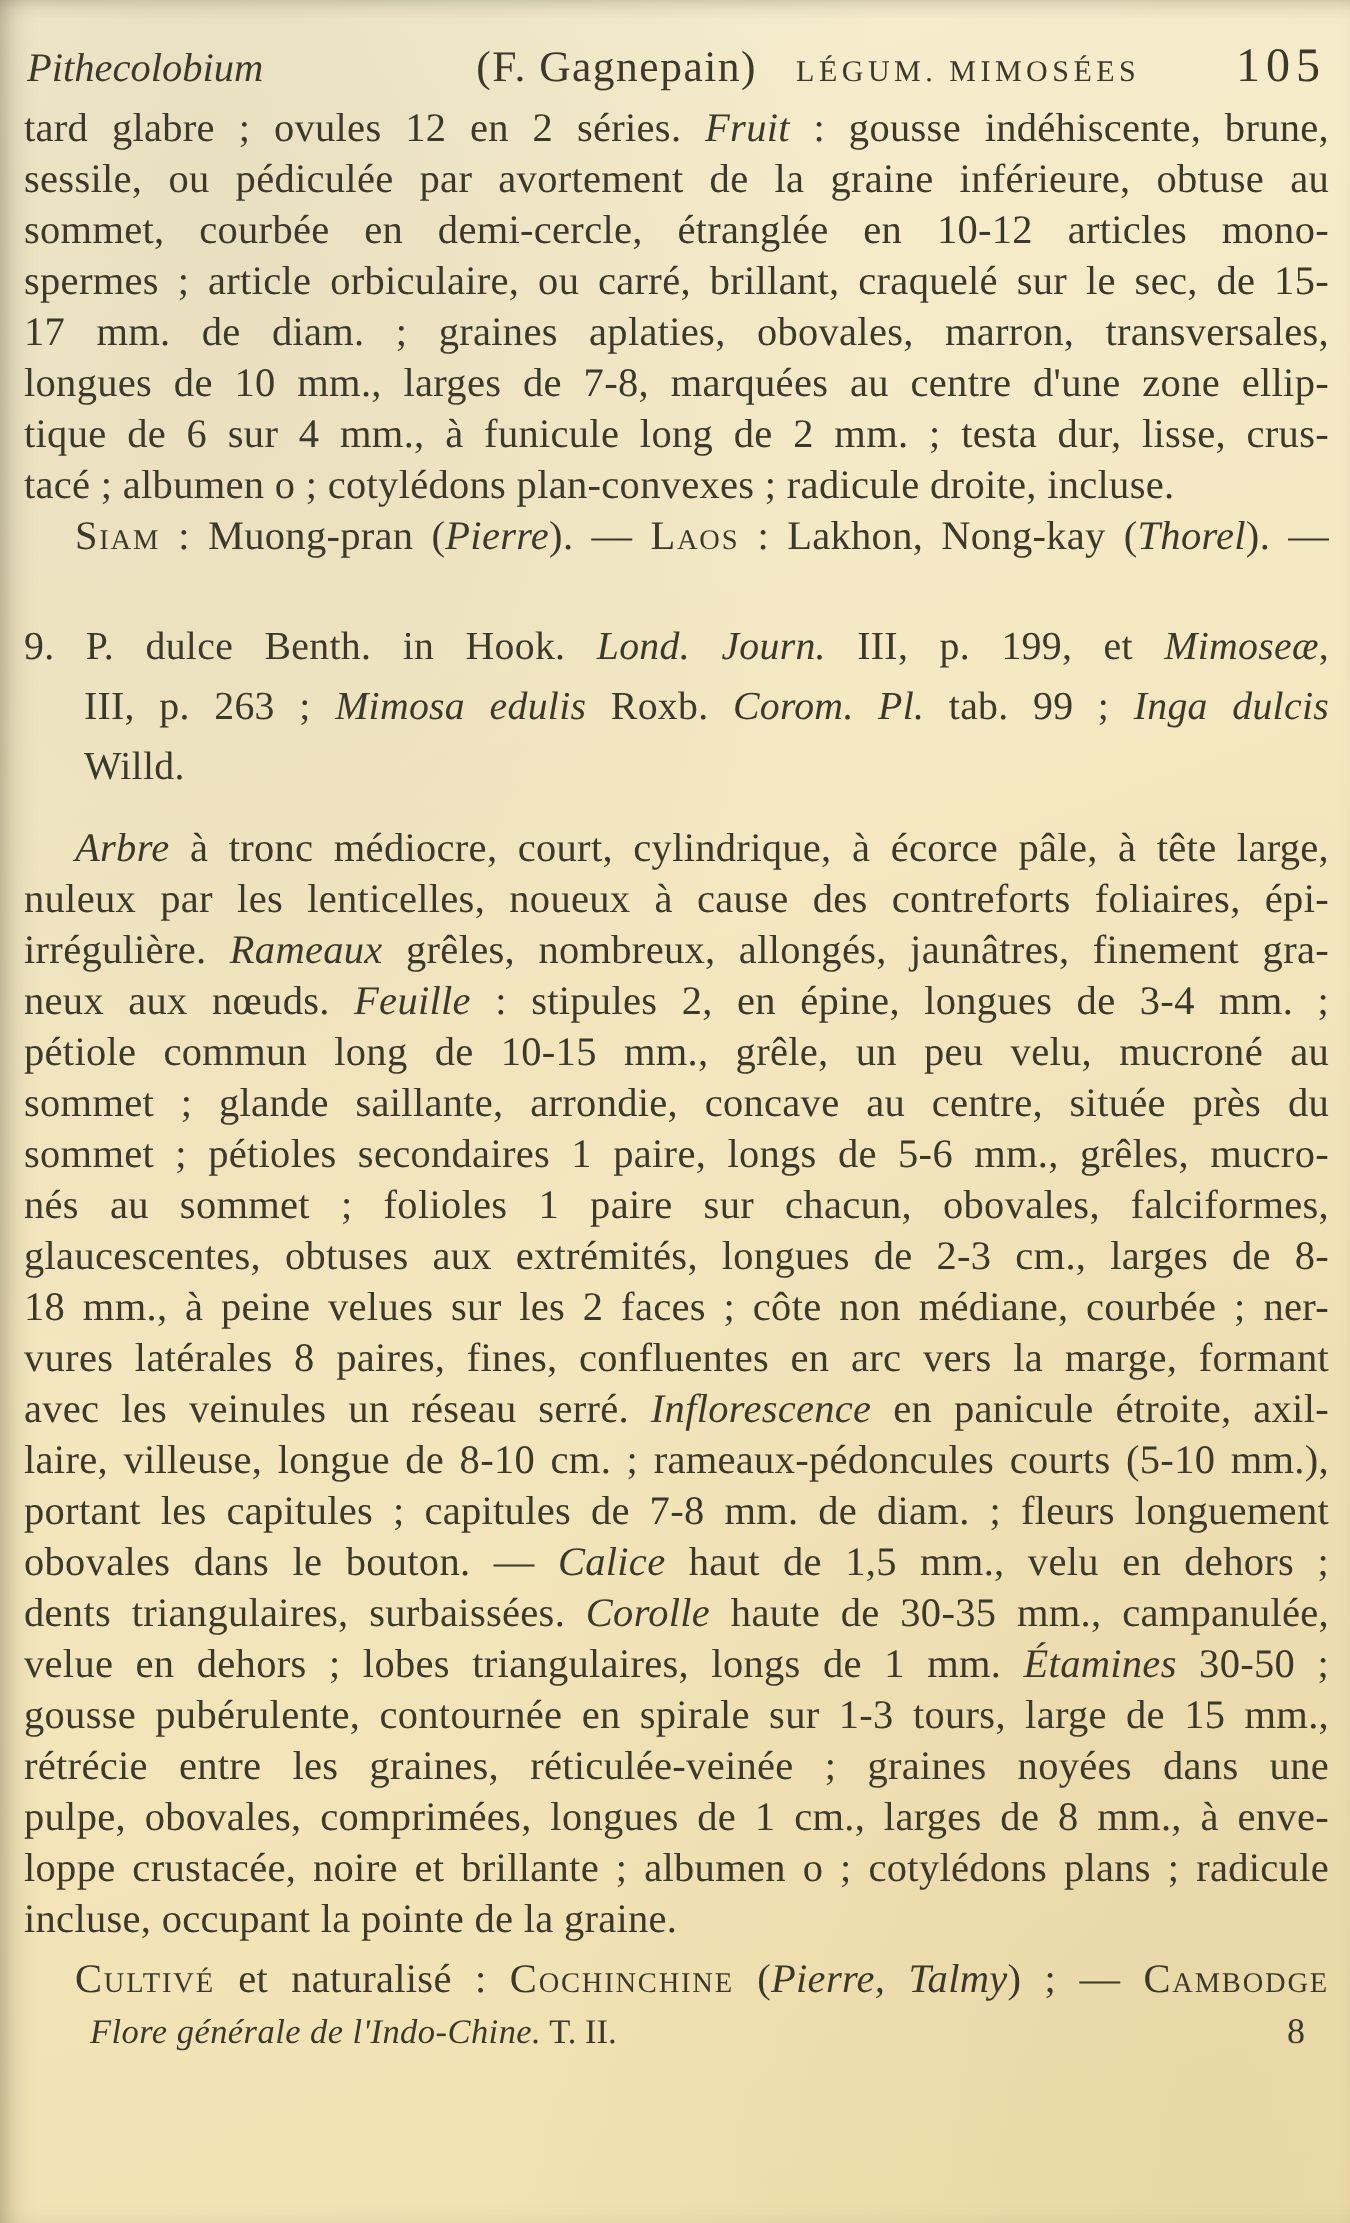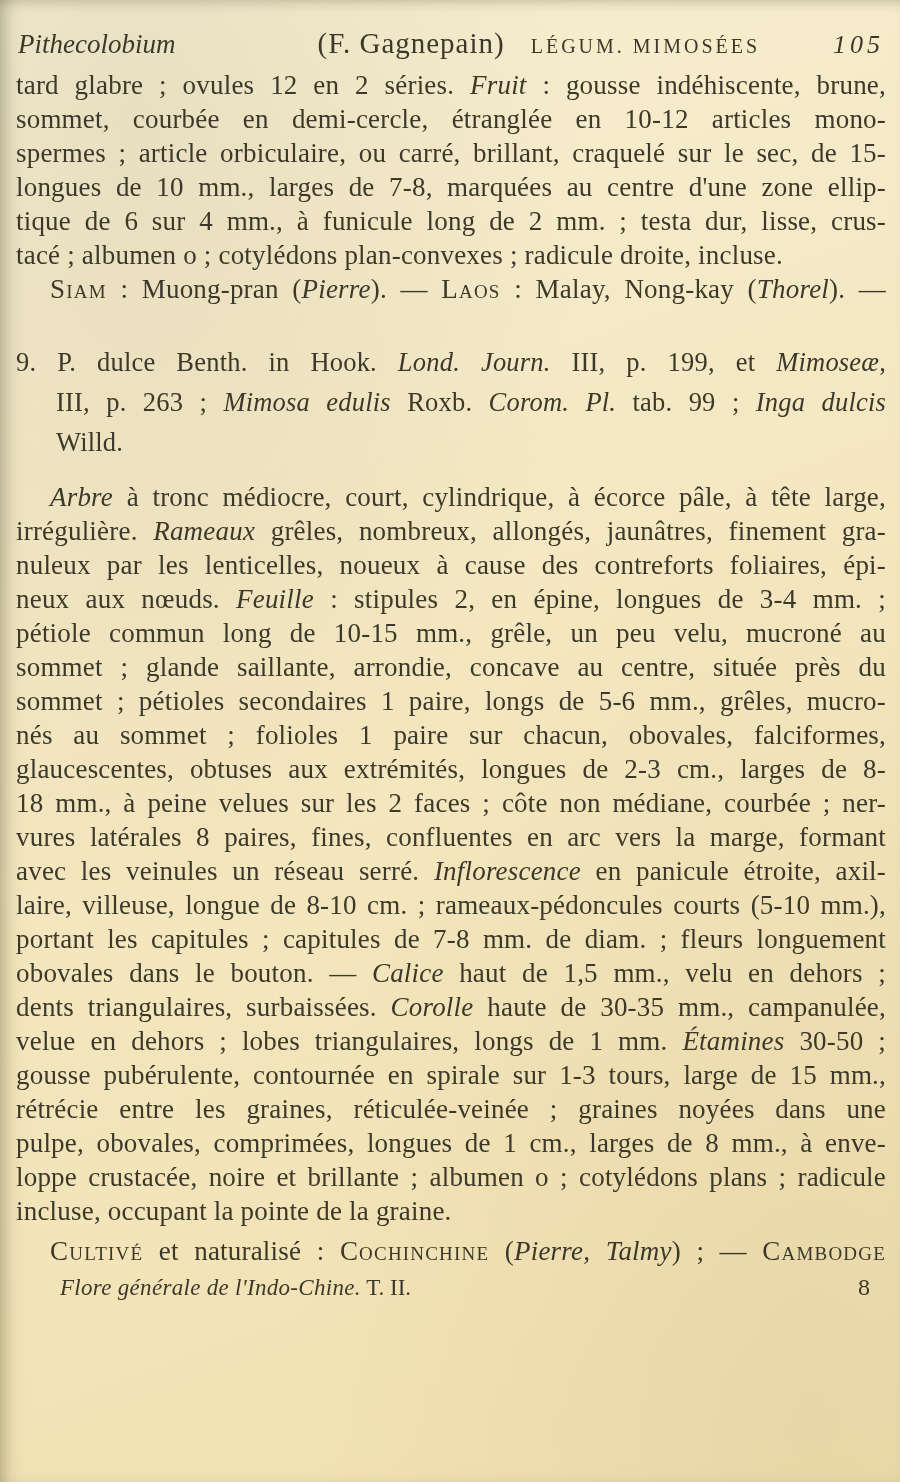--- a/index.html
+++ b/index.html
@@ -18,21 +18,21 @@
                 inset 0 10px 16px -12px rgba(90,85,60,.4);
   }
   .pagehead{
     display:flex;align-items:baseline;
     padding:26px 16px 0 18px;
     height:34px;line-height:34px;
   }
   .genus{font-style:italic;font-size:27px;}
   .author{font-size:29px;margin-left:142px;letter-spacing:1px;}
   .family{font-size:20px;margin-left:26px;letter-spacing:3px;}
-  .pagenum{font-size:26px;margin-left:auto;letter-spacing:4px;font-style:italic;}
+  .pagenum{font-size:32px;margin-left:auto;letter-spacing:4px;}
   main{display:block;margin:8px 14px 0 16px;}
   .line{
     font-size:27px;line-height:34px;
     text-align:justify;text-align-last:justify;
     letter-spacing:.2px;
   }
   .line.nojust{text-align-last:left;}
   .line.ind{text-indent:34px;}
   .it{font-style:italic;}
   .bf{font-weight:normal;}
@@ -57,38 +57,40 @@
   <header class="pagehead">
     <span class="genus">Pithecolobium</span>
     <span class="author">(F. Gagnepain)</span>
     <span class="family">LÉGUM. MIMOSÉES</span>
     <span class="pagenum">105</span>
   </header>
 
   <main id="textblock">
       <div class="block">
         <div class="line"><span>tard glabre ; ovules 12 en 2 séries. </span><span class="it">Fruit</span><span> : gousse indéhiscente, brune,</span></div>
+        <div class="line"><span>sessile, ou pédiculée par avortement de la graine inférieure, obtuse au</span></div>
         <div class="line"><span>sommet, courbée en demi-cercle, étranglée en 10-12 articles mono-</span></div>
         <div class="line"><span>spermes ; article orbiculaire, ou carré, brillant, craquelé sur le sec, de 15-</span></div>
+        <div class="line"><span>17 mm. de diam. ; graines aplaties, obovales, marron, transversales,</span></div>
         <div class="line"><span>longues de 10 mm., larges de 7-8, marquées au centre d'une zone ellip-</span></div>
         <div class="line"><span>tique de 6 sur 4 mm., à funicule long de 2 mm. ; testa dur, lisse, crus-</span></div>
         <div class="line nojust"><span>tacé ; albumen o ; cotylédons plan-convexes ; radicule droite, incluse.</span></div>
       </div>
       <div class="block">
-        <div class="line ind"><span class="sc">Siam</span><span> : Muong-pran (</span><span class="it">Pierre</span><span>). — </span><span class="sc">Laos</span><span> : Malay, Nong-kay (</span><span class="it">Thorel</span><span>). —</span></div>
+        <div class="line ind"><span class="sc">Siam</span><span> : Muong-pran (</span><span class="it">Pierre</span><span>). — </span><span class="sc">Laos</span><span> : Lakhon, Nong-kay (</span><span class="it">Thorel</span><span>). —</span></div>
       </div>
       <div class="block heading">
         <div class="line"><span>9. </span><span class="bf">P. dulce</span><span> Benth. in Hook. </span><span class="it">Lond. Journ.</span><span> III, p. 199, et </span><span class="it">Mimoseæ</span><span>,</span></div>
         <div class="line"><span>III, p. 263 ; </span><span class="it">Mimosa edulis</span><span> Roxb. </span><span class="it">Corom. Pl.</span><span> tab. 99 ; </span><span class="it">Inga dulcis</span></div>
         <div class="line nojust"><span>Willd.</span></div>
       </div>
       <div class="block">
         <div class="line ind"><span class="it">Arbre</span><span> à tronc médiocre, court, cylindrique, à écorce pâle, à tête large,</span></div>
+        <div class="line"><span>nuleux par les lenticelles, noueux à cause des contreforts foliaires, épi-</span></div>
         <div class="line"><span>irrégulière. </span><span class="it">Rameaux</span><span> grêles, nombreux, allongés, jaunâtres, finement gra-</span></div>
-        <div class="line"><span>nuleux par les lenticelles, noueux à cause des contreforts foliaires, épi-</span></div>
         <div class="line"><span>neux aux nœuds. </span><span class="it">Feuille</span><span> : stipules 2, en épine, longues de 3-4 mm. ;</span></div>
         <div class="line"><span>pétiole commun long de 10-15 mm., grêle, un peu velu, mucroné au</span></div>
         <div class="line"><span>sommet ; glande saillante, arrondie, concave au centre, située près du</span></div>
         <div class="line"><span>sommet ; pétioles secondaires 1 paire, longs de 5-6 mm., grêles, mucro-</span></div>
         <div class="line"><span>nés au sommet ; folioles 1 paire sur chacun, obovales, falciformes,</span></div>
         <div class="line"><span>glaucescentes, obtuses aux extrémités, longues de 2-3 cm., larges de 8-</span></div>
         <div class="line"><span>18 mm., à peine velues sur les 2 faces ; côte non médiane, courbée ; ner-</span></div>
         <div class="line"><span>vures latérales 8 paires, fines, confluentes en arc vers la marge, formant</span></div>
         <div class="line"><span>avec les veinules un réseau serré. </span><span class="it">Inflorescence</span><span> en panicule étroite, axil-</span></div>
         <div class="line"><span>laire, villeuse, longue de 8-10 cm. ; rameaux-pédoncules courts (5-10 mm.),</span></div>

